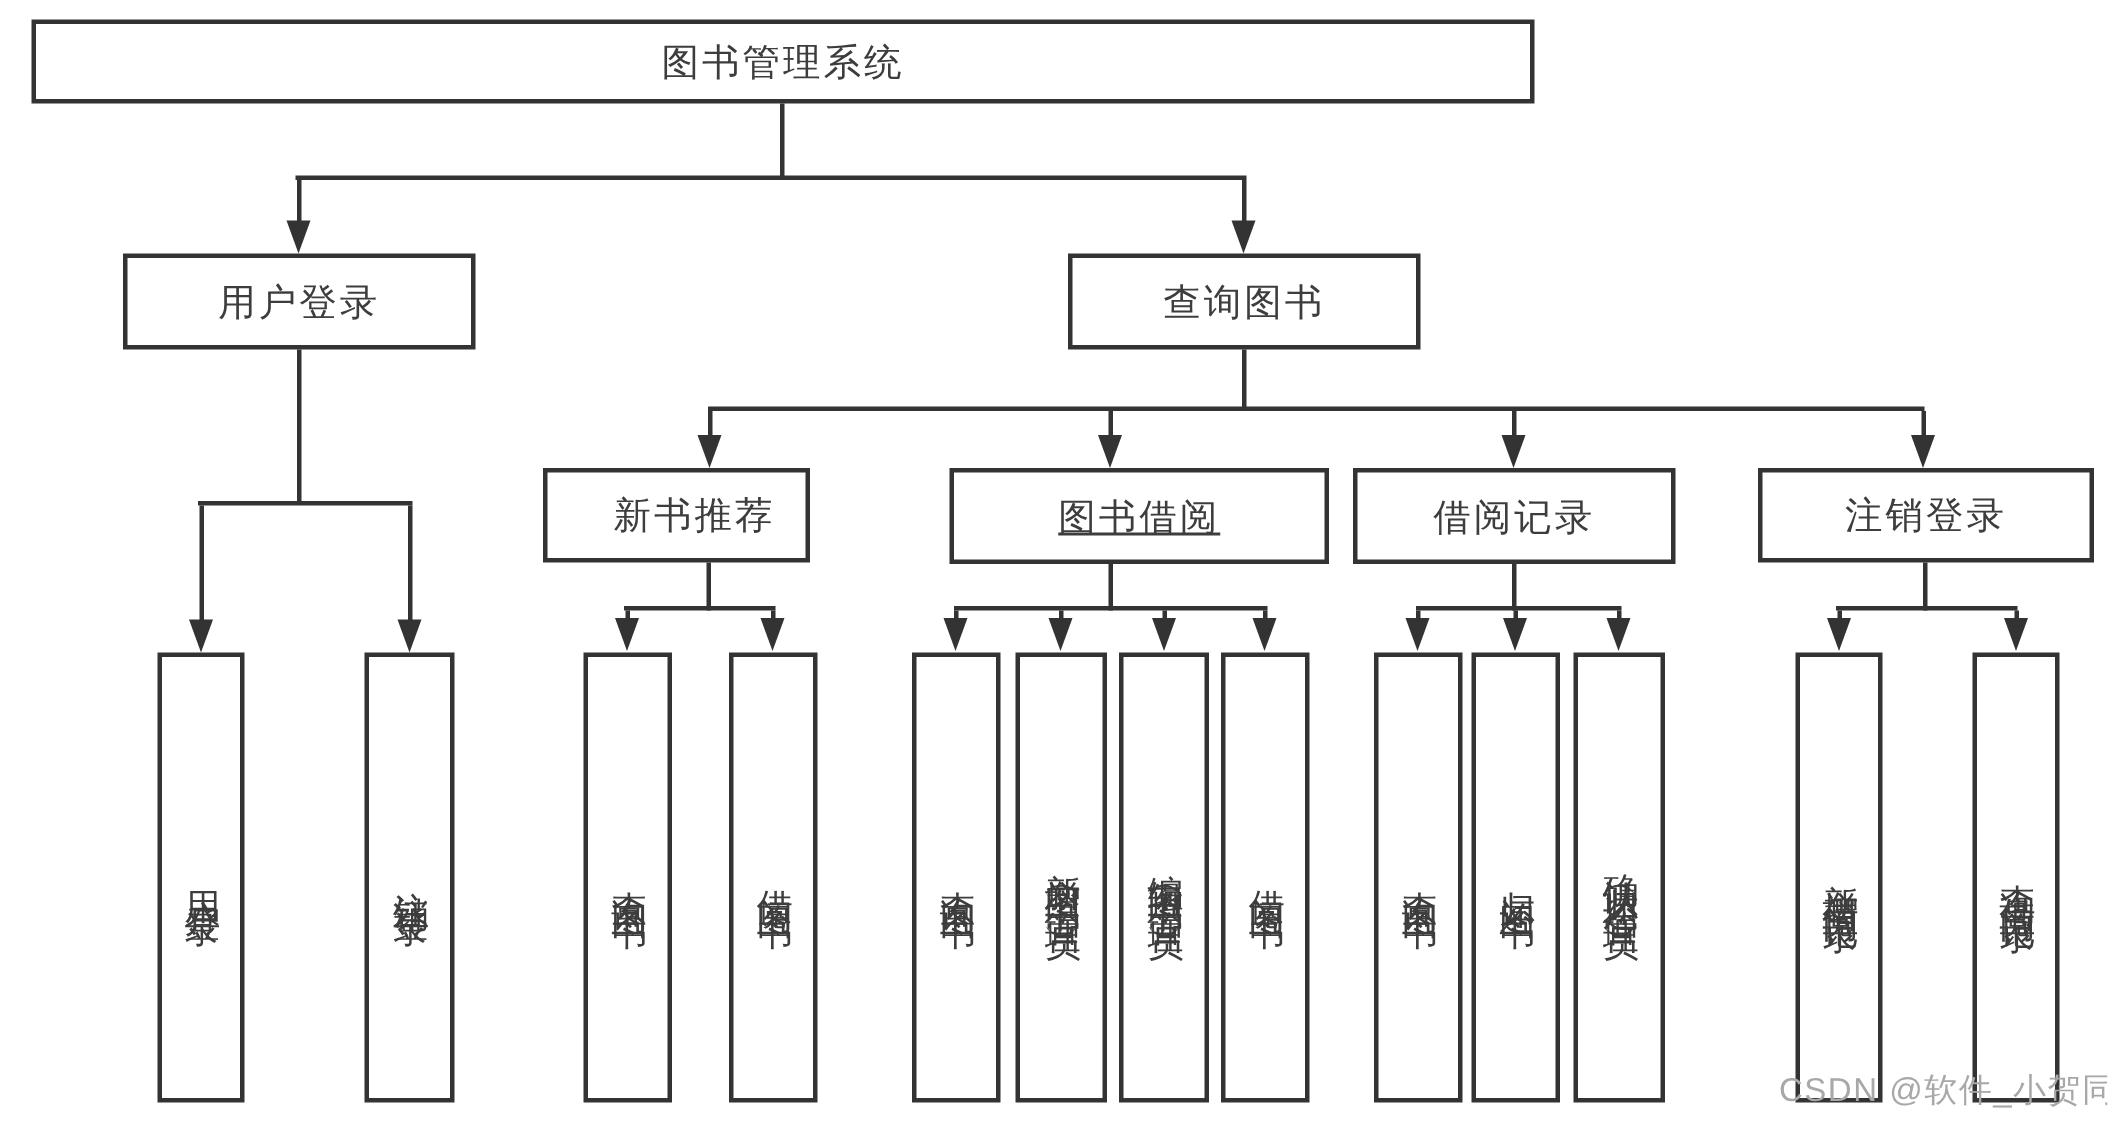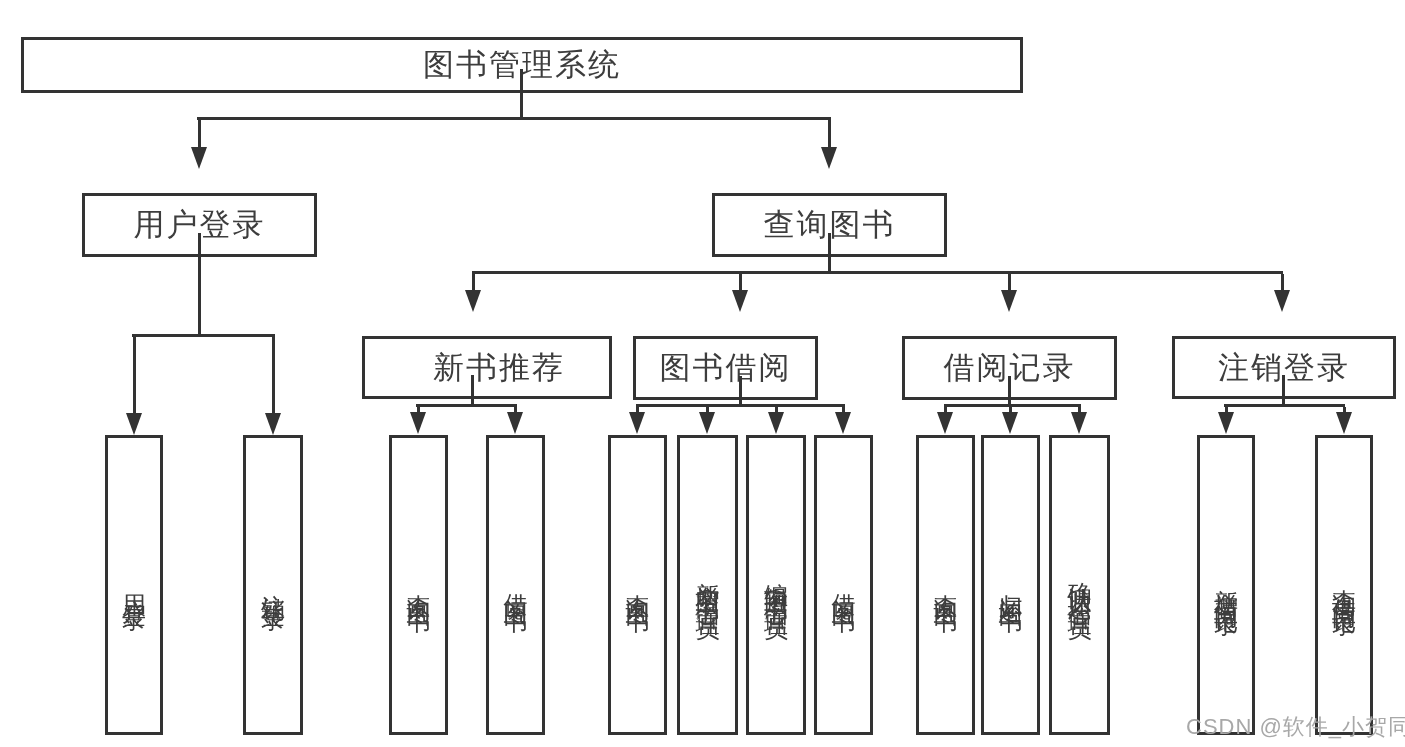--- a/index.html
+++ b/index.html
@@ -12,25 +12,24 @@
     overflow: hidden;
   }
   .hbox {
     position: absolute;
     box-sizing: border-box;
     border: 3px solid #333333;
     background: #ffffff;
     display: flex;
     align-items: center;
     justify-content: center;
-    font-size: 31px;
+    font-size: 25px;
     letter-spacing: 2px;
     color: #3d3d3d;
     white-space: nowrap;
-    margin-top: 24px;
   }
   .vbox {
     position: absolute;
     box-sizing: border-box;
     border: 3px solid #333333;
     background: #ffffff;
     display: flex;
     align-items: center;
     justify-content: center;
     writing-mode: vertical-rl;
@@ -116,22 +115,22 @@
     </div>
   <div class="arrow" style="left:1001px; top:274px; height:38px;">
       <div class="shaft"></div>
       <div class="head"></div>
     </div>
   <div class="arrow" style="left:1274px; top:274px; height:38px;">
       <div class="shaft"></div>
       <div class="head"></div>
     </div>
 
-  <div class="hbox" style="left:362px; top:312px; width:250px; height:63px;padding-left:24px;">新书推荐</div>
-  <div class="hbox" style="left:633px; top:312px; width:185px; height:64px;">图书借阅</div>
+  <div class="hbox" style="left:362px; top:312px; width:178px; height:63px;padding-left:24px;">新书推荐</div>
+  <div class="hbox" style="left:633px; top:312px; width:253px; height:64px;text-decoration:underline;">图书借阅</div>
   <div class="hbox" style="left:902px; top:312px; width:215px; height:64px;">借阅记录</div>
   <div class="hbox" style="left:1172px; top:312px; width:224px; height:63px;">注销登录</div>
 
   <div class="vline" style="left:471px; top:375px; width:3px; height:32px;"></div>
   <div class="hline" style="left:416px; top:404px; width:101px; height:3px;"></div>
   <div class="arrow" style="left:410px; top:407px; height:27px;">
       <div class="shaft"></div>
       <div class="head"></div>
     </div>
   <div class="arrow" style="left:507px; top:407px; height:27px;">

